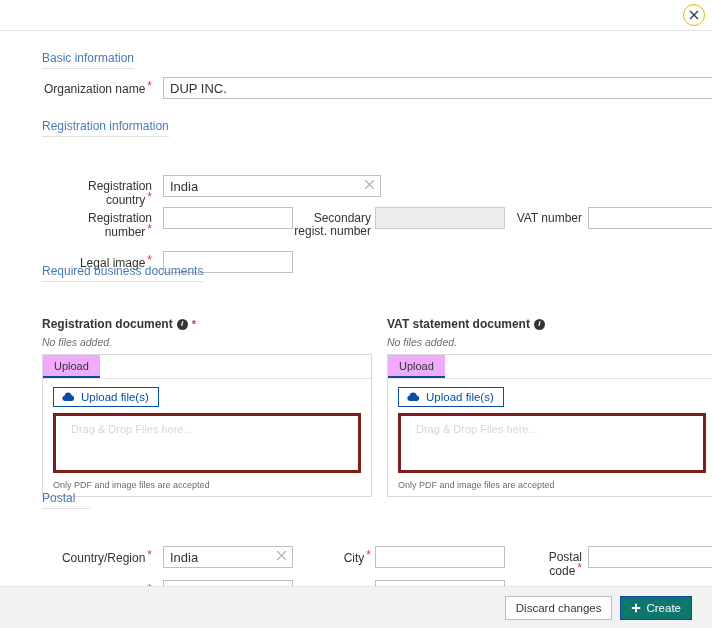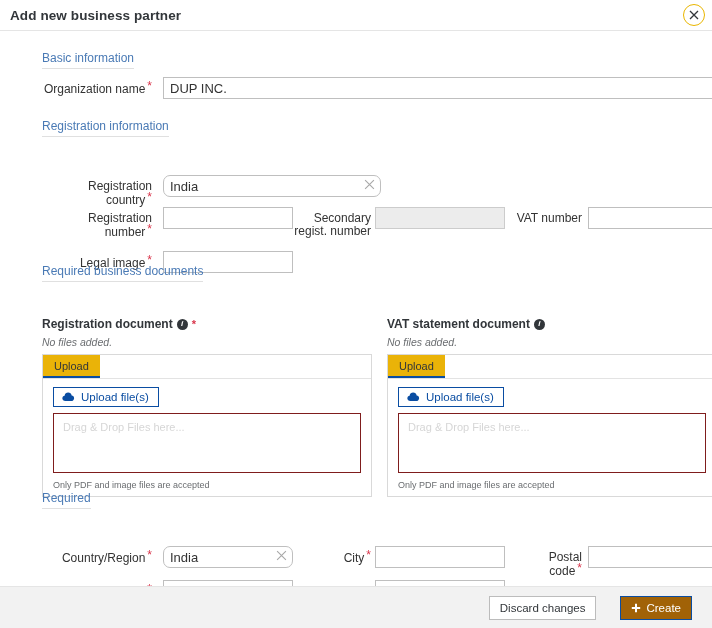--- a/index.html
+++ b/index.html
@@ -123,21 +123,21 @@
   }
   .finput::placeholder { color:#b0b0b0; }
   .finput.disabled {
     background: #ececec;
     border-color: #cccccc;
   }
   .combo {
     position: relative;
     display: inline-block;
   }
-  .combo .finput { padding-right: 22px; width: 100%; border-radius: 7px; }
+  .combo .finput { padding-right: 22px; width: 100%; }
   .combo .clear-x {
     position: absolute;
     right: 6px;
     top: 4px;
     width: 11px;
     height: 11px;
     cursor: pointer;
   }
 
   
@@ -177,21 +177,21 @@
     margin-top: 6px;
   }
   .tabbar {
     height: 23px;
     border-bottom: 1px solid #e3e3e3;
     display: flex;
     align-items: stretch;
     background: #ffffff;
   }
   .tab {
-    background: #eab308;
+    background: #f0abfc;
     padding: 0 11px;
     display: flex;
     align-items: center;
     font-size: 11px;
     color: #32363a;
     border-bottom: 2px solid #0a4da2;
     box-sizing: border-box;
     cursor: pointer;
   }
   .tab-rest { flex:1; border-bottom: 1px solid transparent; }
@@ -203,24 +203,24 @@
     border: 1px solid #0a4da2;
     color: #0a4da2;
     background: #ffffff;
     font-size: 11.5px;
     padding: 3px 9px 3px 8px;
     box-sizing: border-box;
     cursor: pointer;
     font-family: "Liberation Sans", sans-serif;
   }
   .dropzone {
-    border: 1px solid #7f1d1d;
+    border: 3px solid #7f1d1d;
     height: 60px;
     margin-top: 6px;
-    padding: 7px 9px;
+    padding: 7px 15px;
     box-sizing: border-box;
     color: #d6d6d6;
     font-size: 11px;
     cursor: pointer;
   }
   .accepted {
     font-size: 9px;
     color: #6a6d70;
     margin-top: 7px;
   }
@@ -249,33 +249,31 @@
     align-items: center;
     justify-content: center;
     gap: 5px;
   }
   .btn-secondary {
     background: #ffffff;
     border: 1px solid #bcbcbc;
     color: #32363a;
   }
   .btn-primary {
-    background: #a16207;
+    background: #0f766e;
     border: 1px solid #0a4da2;
     color: #ffffff;
-    margin-left: 16px;
   }
 </style>
 </head>
 <body>
 
 <div class="dialog">
 
   <div class="dlg-header">
-    <span class="dlg-title">Add new business partner</span>
     <div class="close-btn">
       <svg width="10" height="10" viewBox="0 0 10 10">
         <path d="M1 1 L9 9 M9 1 L1 9" stroke="#32363a" stroke-width="1.3" fill="none"></path>
       </svg>
     </div>
   </div>
 
   <div class="dlg-content">
 
     <div class="sec-basic">
@@ -384,21 +382,21 @@
           </div>
           <div class="dropzone">
             <span>Drag &amp; Drop Files here...</span>
           </div>
           <div class="accepted">Only PDF and image files are accepted</div>
         </div>
       </div>
     </div>
 
     <div class="sec-addr">
-      <div class="section-title" style="min-width:48px;">Required</div>
+      <div class="section-title" style="min-width:48px;">Postal</div>
     </div>
 
     <div class="frow" style="left:10px; top:515px;">
       <div class="flabel" style="width:110px;">
         <span>Country/Region</span><span class="req">*</span>
       </div>
       <div class="combo" style="width:130px; margin-left:11px;">
         <input class="finput" value="India" style="">
         <svg class="clear-x" viewBox="0 0 10 10">
           <path d="M1 1 L9 9 M9 1 L1 9" stroke="#a8a8a8" stroke-width="1" fill="none"></path>

